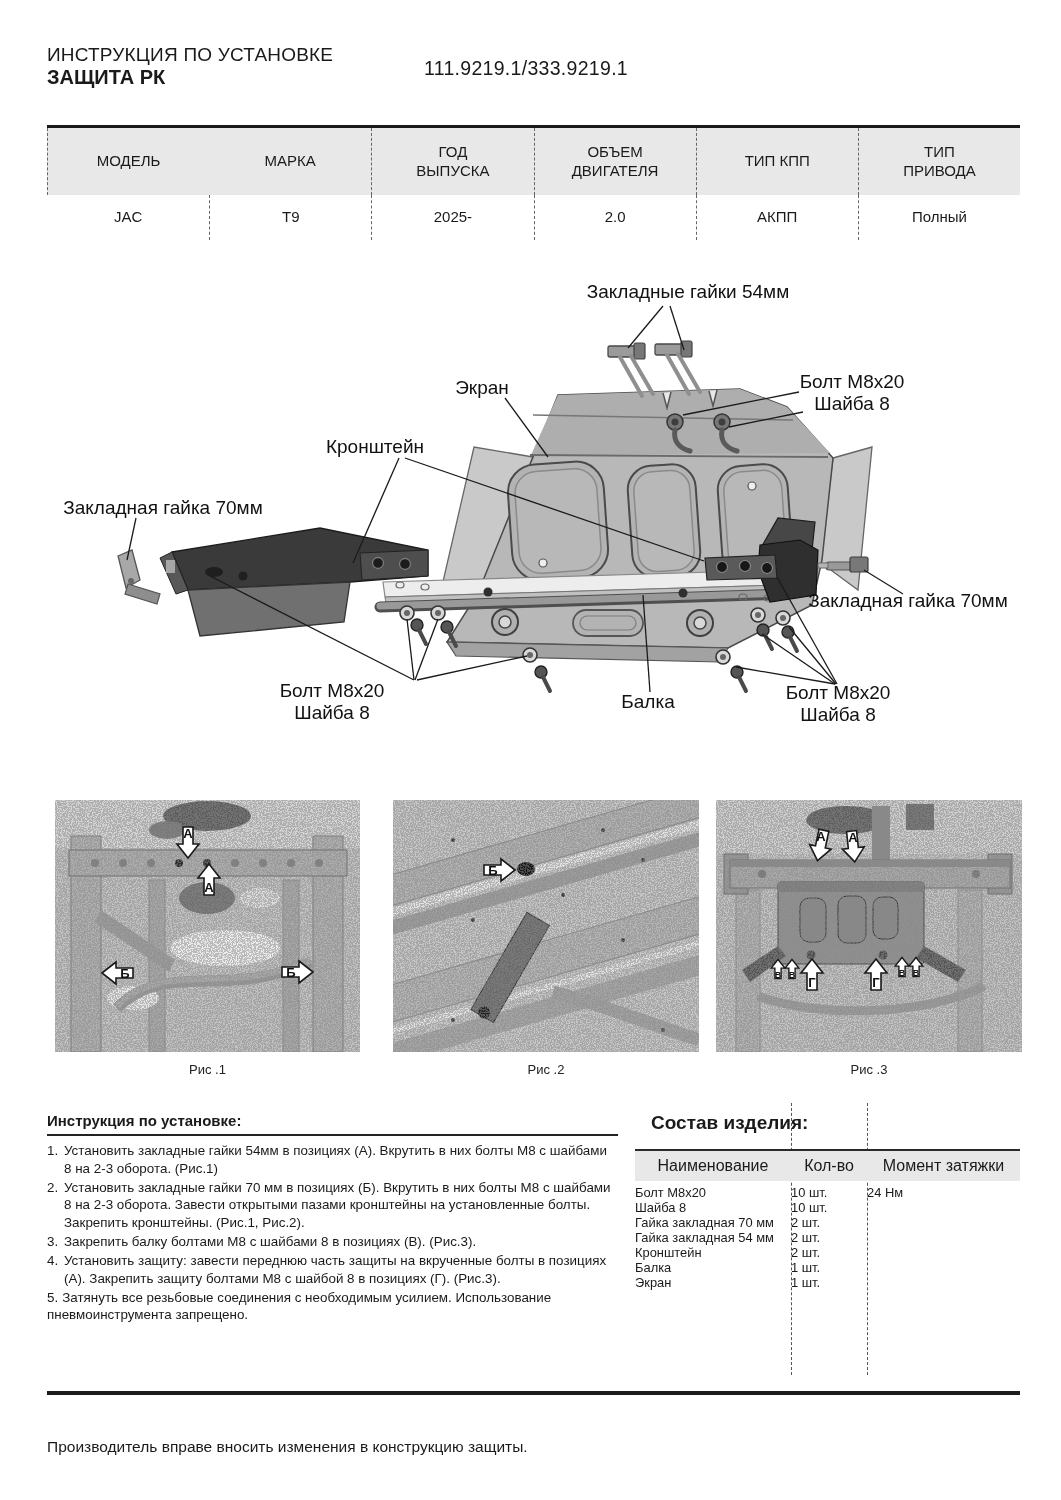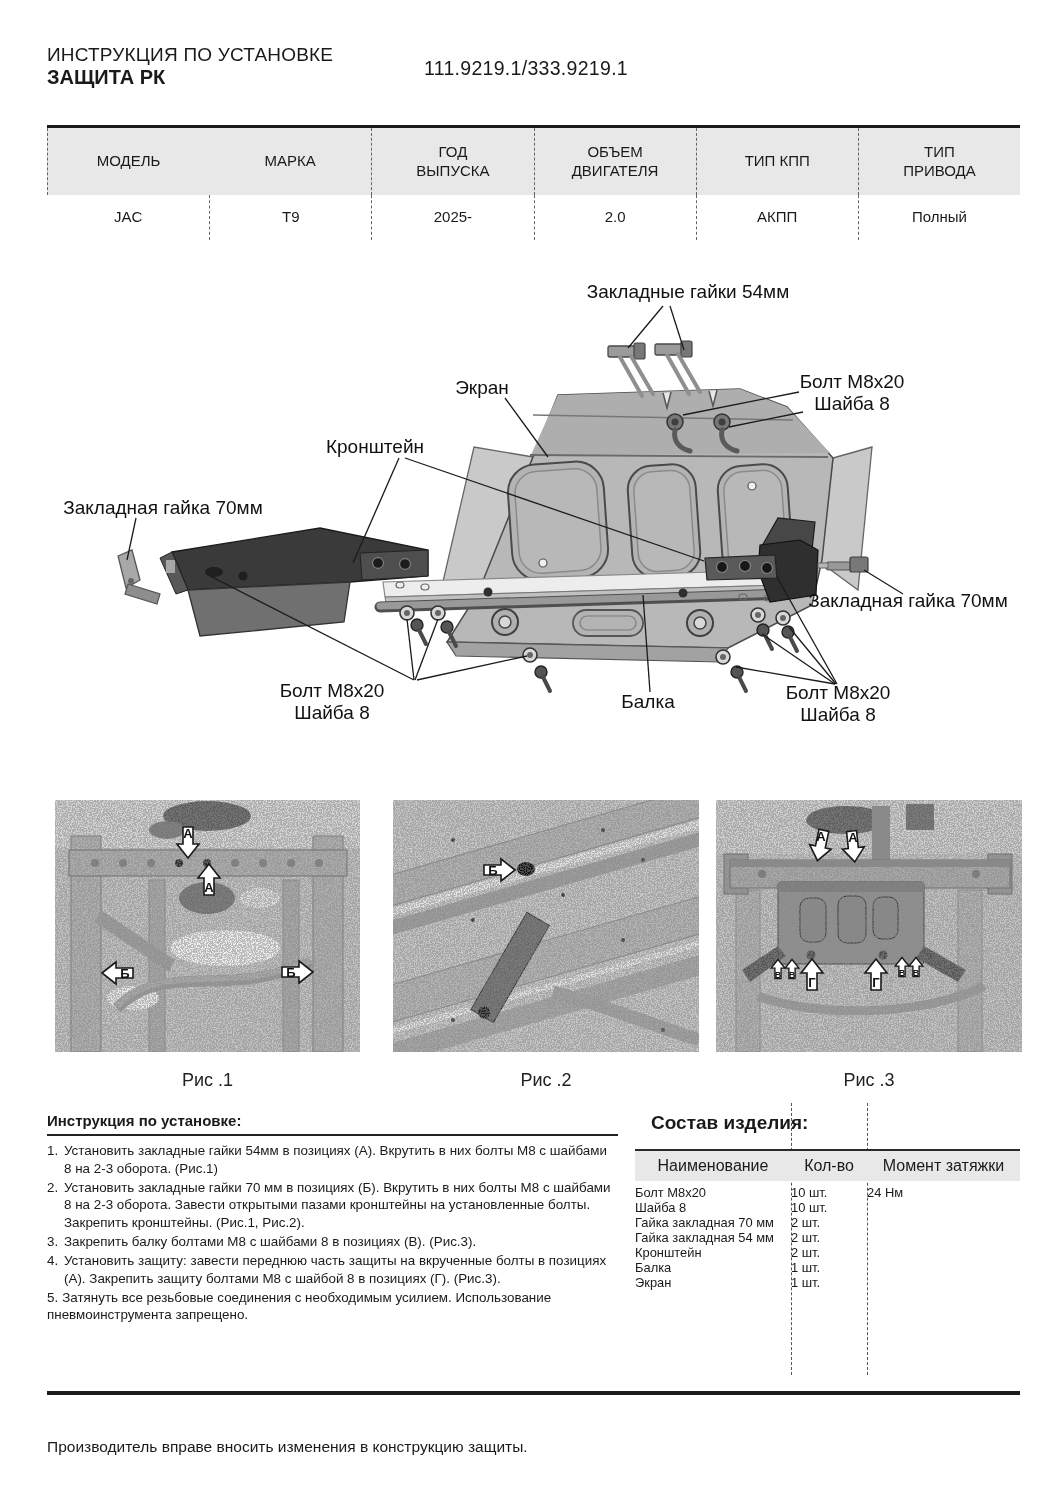--- a/index.html
+++ b/index.html
@@ -22,21 +22,21 @@
   .vcell.sep{border-left:1px dashed #666}
 
   
   .diagram{position:absolute;left:0;top:250px}
   .diagram text{font-family:"Liberation Sans",sans-serif}
   .dlabel{font-size:19px;fill:#111}
   .lead{stroke:#1a1a1a;stroke-width:1.3;fill:none}
 
   
   .figure{position:absolute;top:800px}
-  .caption{margin-top:14px;text-align:center;font-size:18px;color:#222}
+  .caption{margin-top:6px;text-align:center;font-size:13px;color:#222}
   .photo text{font-family:"Liberation Sans",sans-serif;font-weight:bold;fill:#111}
 
   
   .inst{position:absolute;left:47px;top:1112px;width:571px}
   .inst h3{margin:0 0 5px 0;font-size:15px}
   .inst .rule{border-top:2px solid #222;margin-bottom:6px}
   .step{position:relative;padding-left:17px;font-size:13.4px;line-height:1.33;margin-bottom:1px}
   .step.noindent{padding-left:0}
   .step .num{position:absolute;left:0;top:0}
   .step.noindent .num{position:static;margin-right:4px}

